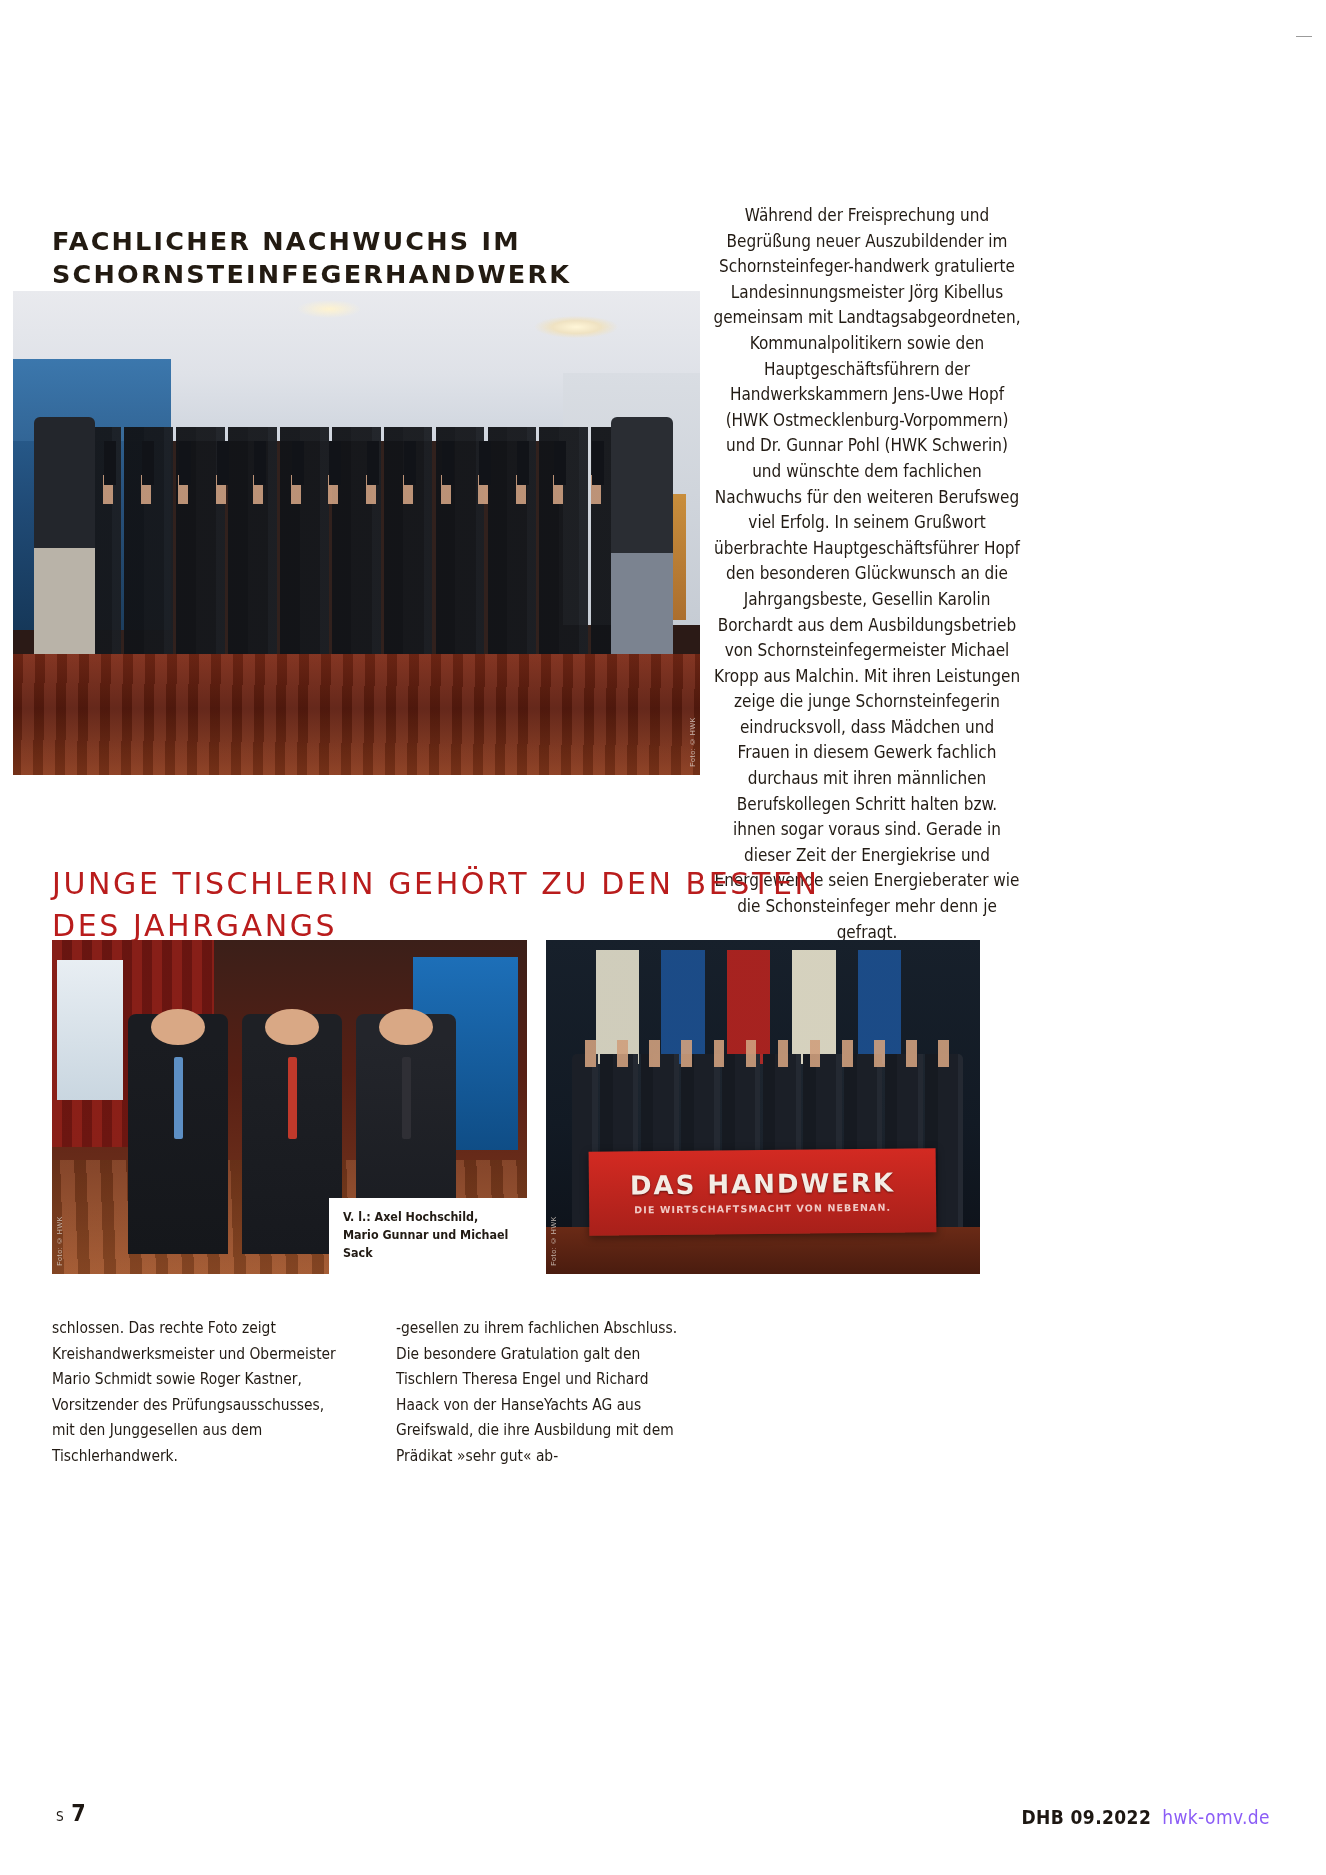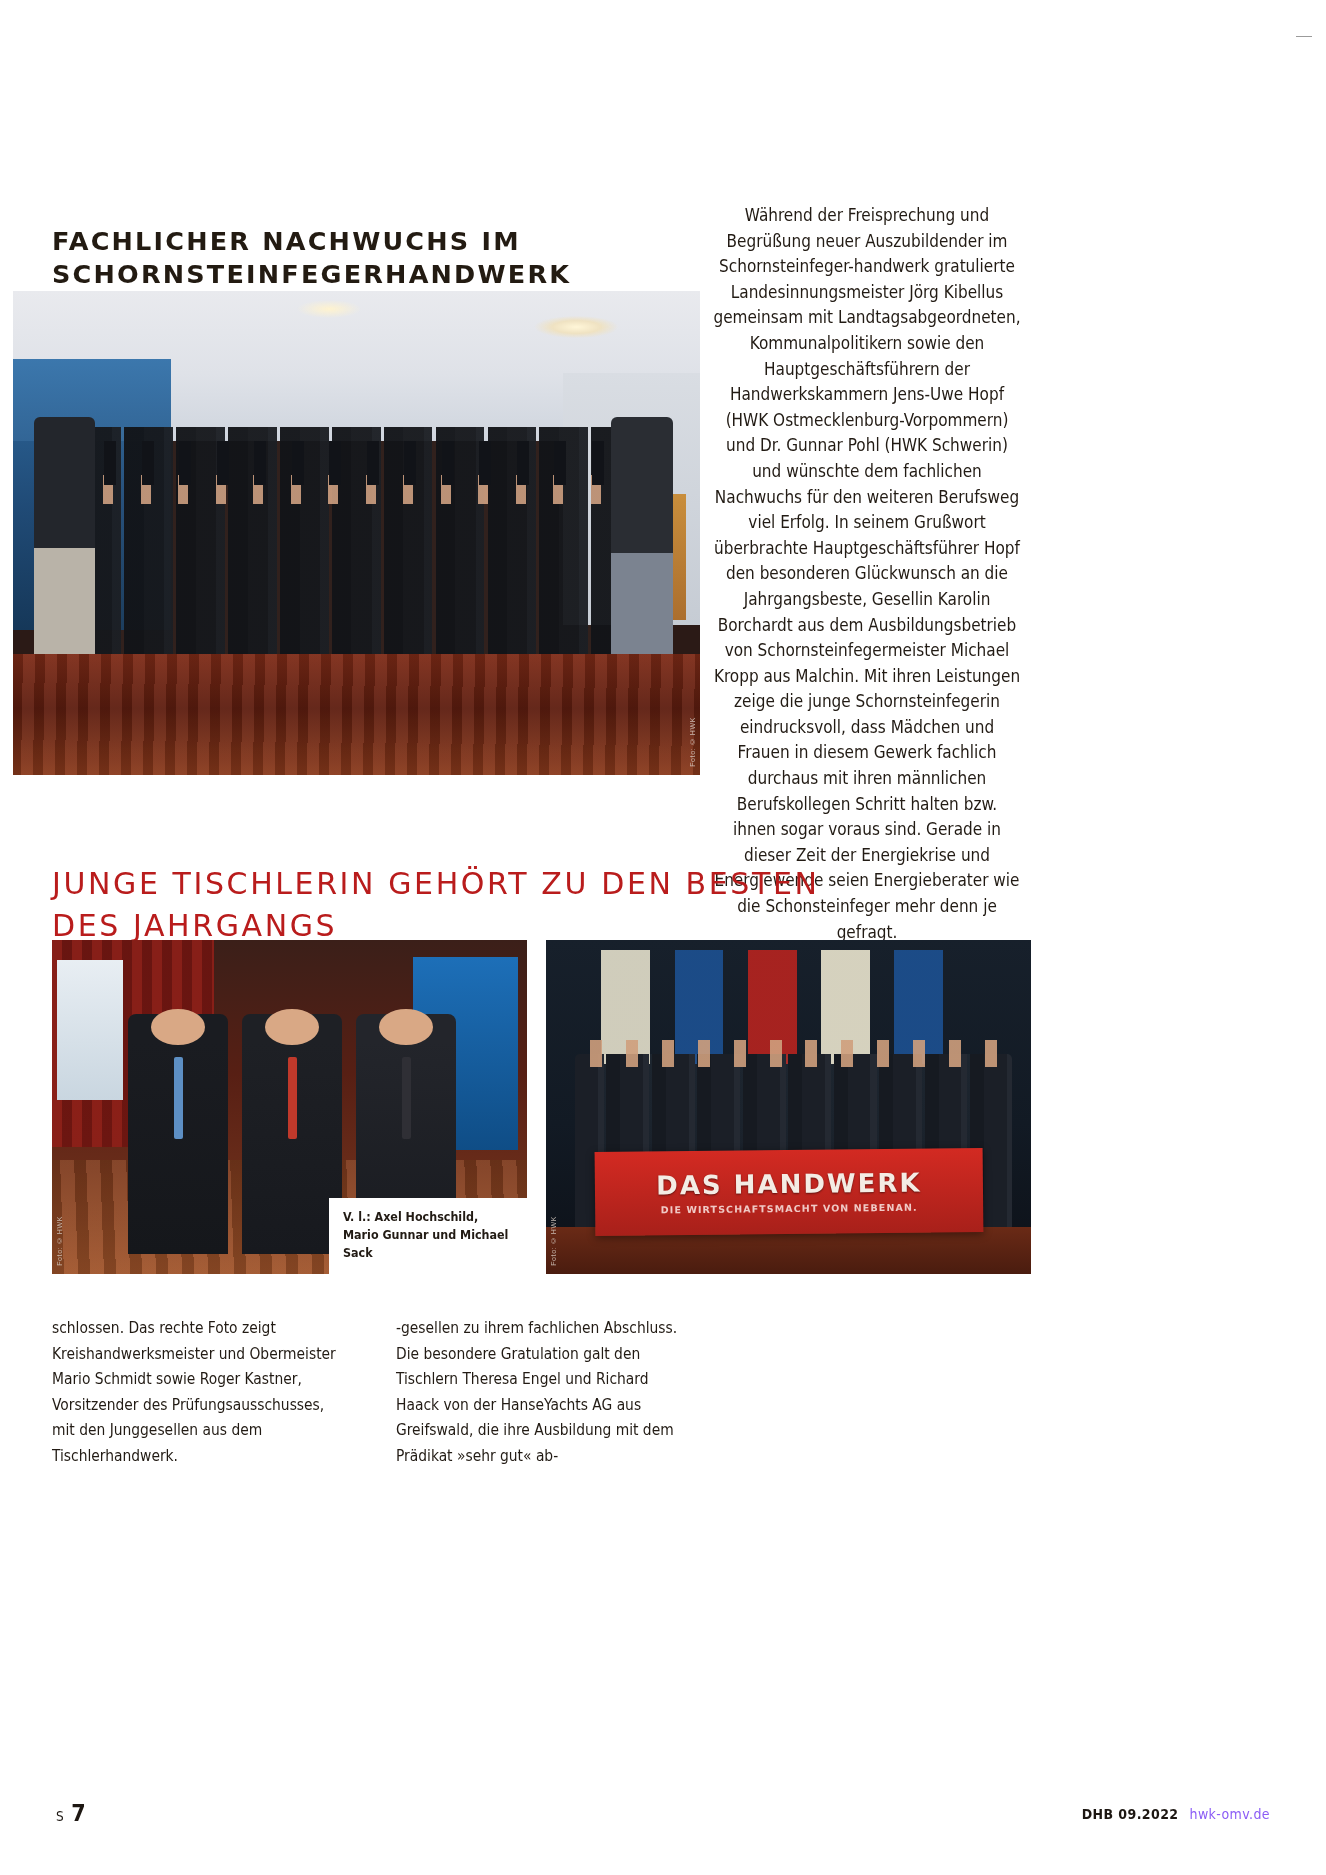--- a/index.html
+++ b/index.html
@@ -102,21 +102,21 @@
     top: 940px;
     width: 475px;
     height: 334px;
     overflow: hidden;
     background: #3a2018;
   }
   .photo-right2 {
     position: absolute;
     left: 546px;
     top: 940px;
-    width: 485px;
+    width: 434px;
     height: 334px;
     overflow: hidden;
     background: #2a1510;
   }
   .caption-box {
     position: absolute;
     right: 0;
     bottom: 0;
     width: 198px;
     background: #ffffff;
@@ -166,21 +166,21 @@
   .footer-s { font-size: 13.5px; letter-spacing: .5px; }
   .footer-page { font-size: 23px; font-weight: 700; letter-spacing: .5px; }
   .footer-right {
     position: absolute;
     right: 56px;
     top: 6px;
     display: flex;
     align-items: baseline;
     gap: 11px;
     font-family: "DejaVu Sans Condensed", "DejaVu Sans", sans-serif;
-    font-size: 14px;
+    font-size: 19px;
   }
   .footer-issue { font-weight: 700; color: #1d1712; letter-spacing: .4px; }
   .footer-url { color: #8b5cf6; letter-spacing: .4px; text-align: center; }
 
   
   .scene { position:absolute; inset:0; }
   .p1-ceiling {
     position:absolute; left:0; top:0; width:100%; height:31%;
     background:
       radial-gradient(ellipse 60px 16px at 82% 24%, #fff6d8 0%, #efe2c2 40%, rgba(255,255,255,0) 70%),

